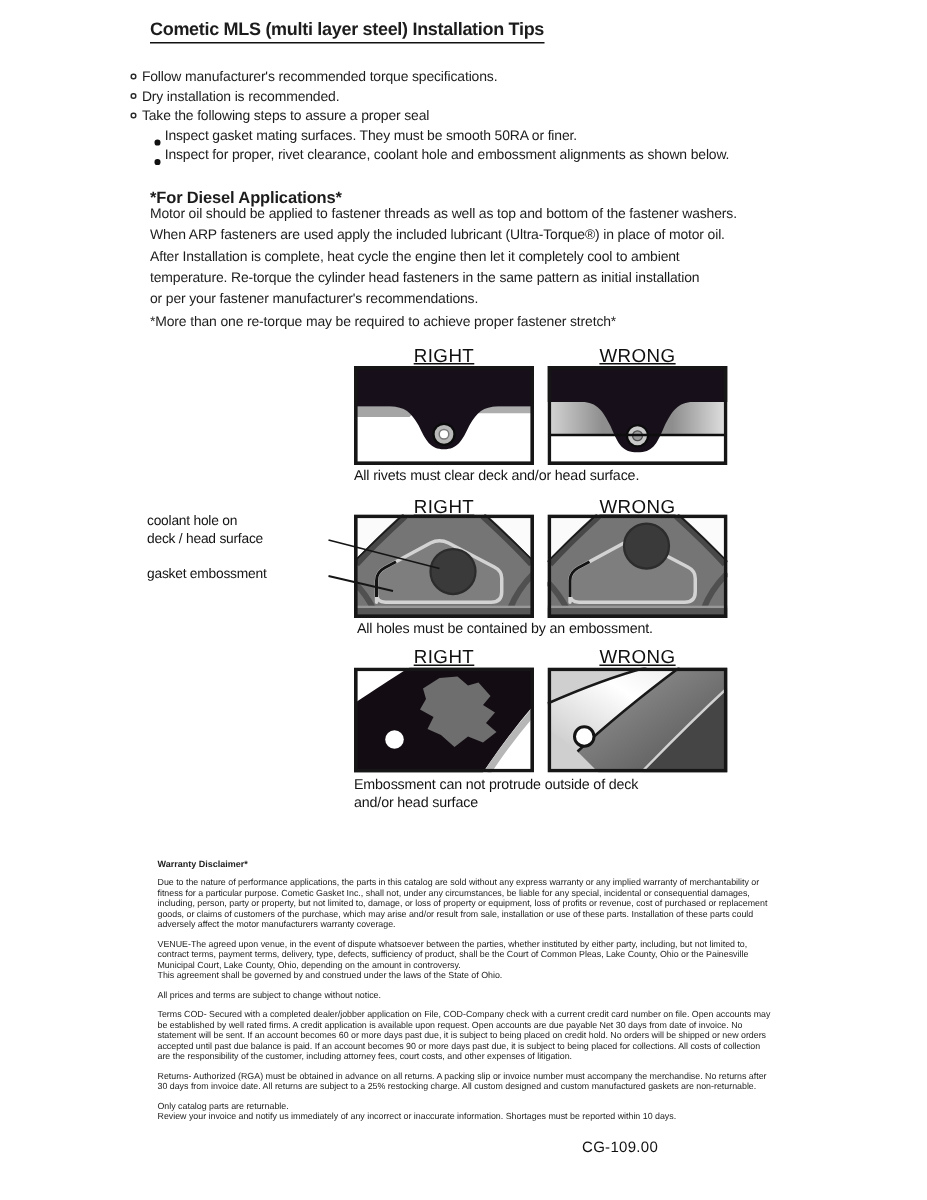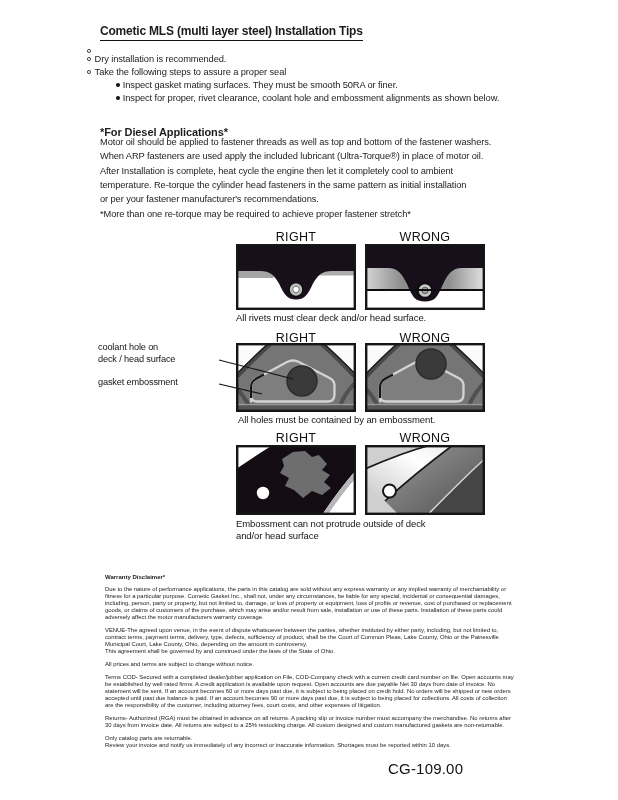--- a/index.html
+++ b/index.html
@@ -4,42 +4,42 @@
 <style>
   * { margin:0; padding:0; box-sizing:border-box; }
   html,body { background:#ffffff; }
   body {
     width:618px; height:800px; position:relative; overflow:hidden;
     font-family:"Liberation Sans","DejaVu Sans",sans-serif; color:#1c1c1c;
   }
   .abs { position:absolute; }
 
   
-  #title { left:100px; top:24px; font-size:12px; font-weight:bold;
+  #title { left:100px; top:12px; font-size:12px; font-weight:bold;
     letter-spacing:-0.2px; border-bottom:1.6px solid #111; padding-bottom:2px; }
 
   
   #tips { left:87px; top:45px; font-size:9.3px; letter-spacing:-0.1px; line-height:13px; width:440px; }
   .tip { display:flex; align-items:flex-start; }
-  .tip.sub { margin-left:29px; }
+  .tip.sub { margin-left:16px;align-items:flex-end; }
   .marker-o { flex:0 0 auto; width:3.6px; height:3.6px; border:1px solid #2a2a2a;
     border-radius:50%; margin:4.4px 4px 0 0; }
   .marker-b { flex:0 0 auto; width:3.8px; height:3.8px; background:#111;
     border-radius:50%; margin:4.4px 3px 0 0; }
 
   
   #diesel-heading { left:100px; top:126px; font-size:11px; font-weight:bold; letter-spacing:-0.1px; }
   .body { left:100px; width:440px; font-size:9.3px; line-height:14px;
     letter-spacing:-0.1px; white-space:pre-line; }
   #diesel-p1 { top:135px; }
   #diesel-p2 { top:164px; }
   #diesel-p3 { top:207px; }
 
   
-  .flabel { width:120px; text-align:center; font-size:12.5px; letter-spacing:0.3px; color:#0f0f0f; }
+  .flabel { width:120px; text-align:center; font-size:12.5px; letter-spacing:0.3px; color:#0f0f0f;text-decoration:underline; }
   .col-a { left:236px; }
   .col-b { left:365px; }
   #lbl-r1,#lbl-w1 { top:230px; }
   #lbl-r2,#lbl-w2 { top:331px; }
   #lbl-r3,#lbl-w3 { top:431px; }
   svg.dbox { position:absolute; display:block; }
   .caption { font-size:9.5px; letter-spacing:-0.1px; line-height:11.5px; white-space:pre-line; color:#141414; }
   #cap1 { left:236px; top:311.5px; }
   #cap2 { left:238px; top:414px; }
   #cap3 { left:236px; top:518px; }
@@ -48,30 +48,31 @@
     letter-spacing:-0.15px; white-space:pre-line; color:#141414; }
   #annot-coolant { left:98px; top:342px; width:120px; }
   #annot-emboss { left:98px; top:377px; width:119px; }
   #leader-svg { left:115px; top:336px; }
 
   
   #legal { left:105px; top:574px; width:410px; color:#222; }
   #legal h4 { font-size:6px; margin-bottom:6px; }
   #legal p { font-size:5.9px; line-height:7px; margin-bottom:6px; white-space:pre-line; }
 
-  #footer-code { left:388px; top:760px; font-size:15px; letter-spacing:0.2px; color:#101010; }
+  #footer-code { left:388px; top:760px; font-size:10px; letter-spacing:0.2px; color:#101010; }
 </style>
 </head>
 <body>
 
 <h1 class="abs" id="title">Cometic MLS (multi layer steel) Installation Tips</h1>
 
 <div class="abs" id="tips">
   <div class="tip">
     <span class="marker-o"></span>
+    <span>Follow manufacturer's recommended torque specifications.</span>
   </div>
   <div class="tip">
     <span class="marker-o"></span>
     <span>Dry installation is recommended.</span>
   </div>
   <div class="tip">
     <span class="marker-o"></span>
     <span>Take the following steps to assure a proper seal</span>
   </div>
   <div class="tip sub">

